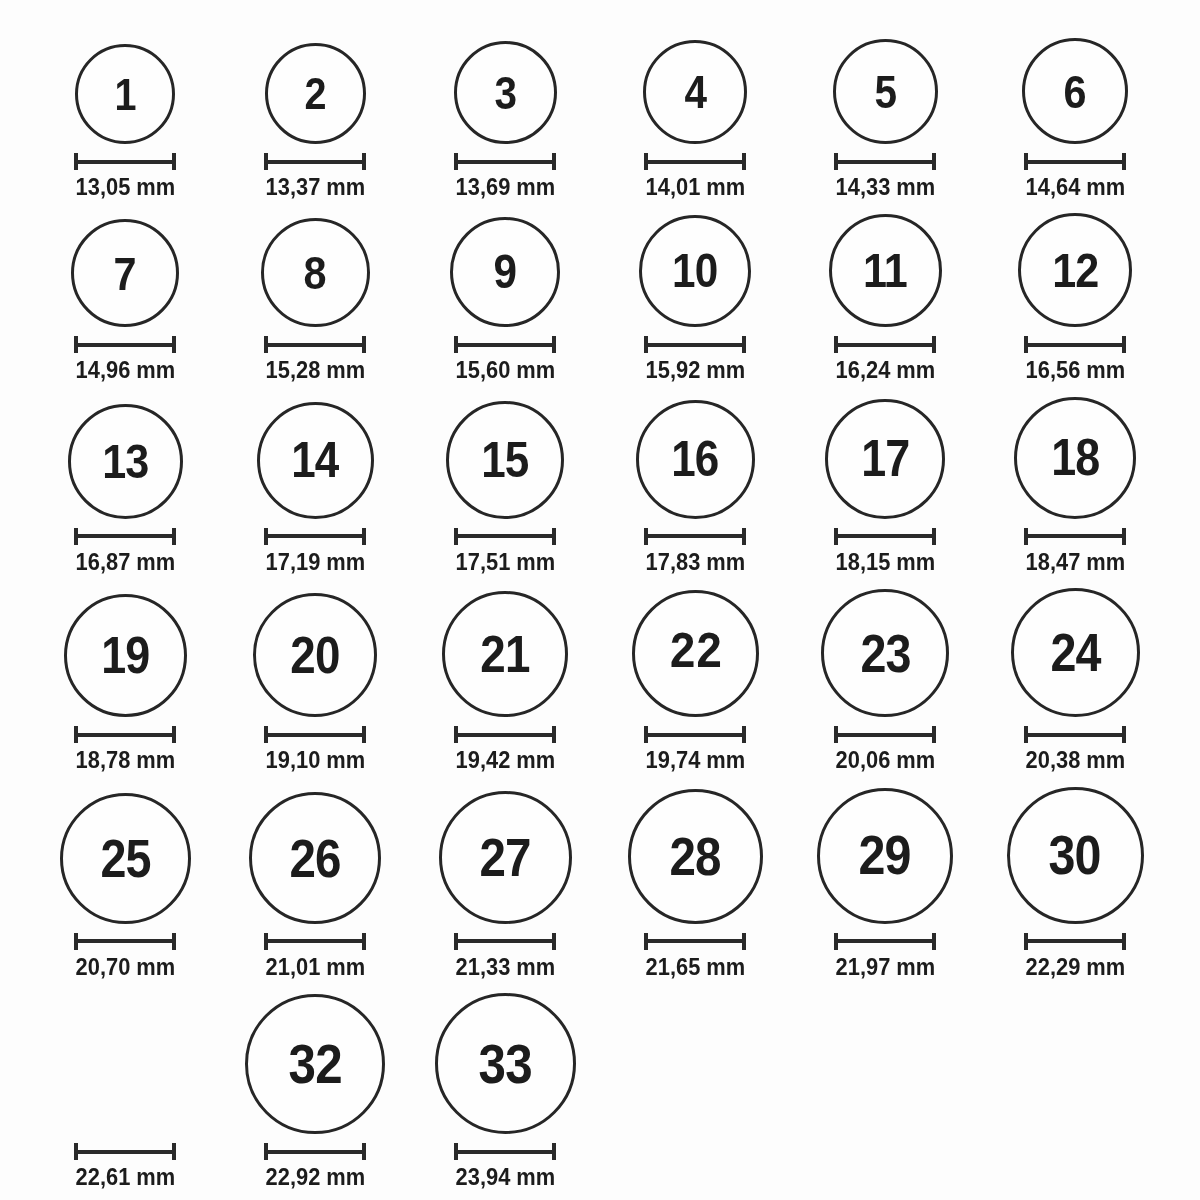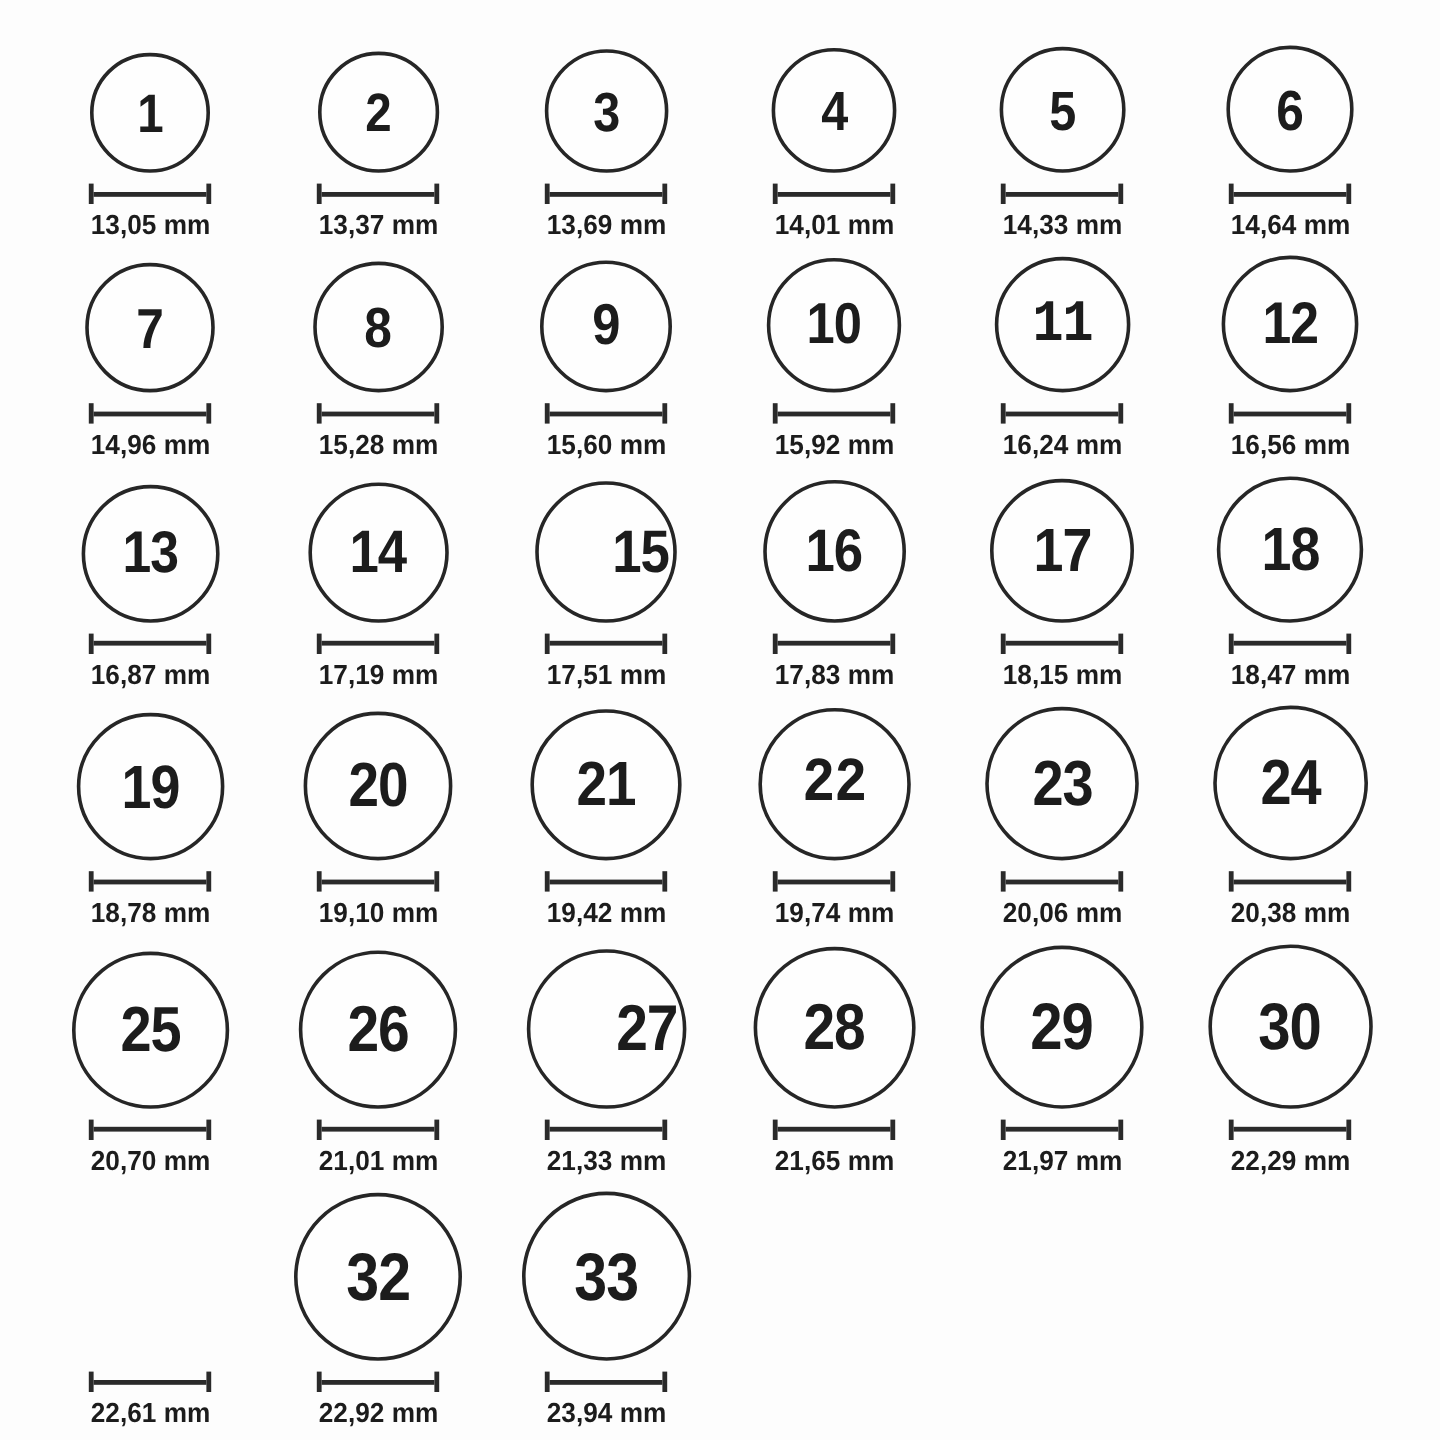--- a/index.html
+++ b/index.html
@@ -164,21 +164,21 @@
         <div class="cell">
     <div class="circle" style="width: 112px; height: 112px;">
       <span class="num" style="font-size: 48px;">10</span>
     </div>
     <div class="dim">
       <span class="dim-bar"></span>
     </div>
     <div class="label">15,92 mm</div>
   </div>
         <div class="cell">
-    <div class="circle" style="width: 113px; height: 113px; font-family: Liberation Mono, monospace;">
+    <div class="circle" style="width: 113px; height: 113px;">
       <span class="num" style="font-size: 49px;">11</span>
     </div>
     <div class="dim">
       <span class="dim-bar"></span>
     </div>
     <div class="label">16,24 mm</div>
   </div>
         <div class="cell">
     <div class="circle" style="width: 114px; height: 114px; justify-content: center;">
       <span class="num" style="font-size: 49px;">12</span>
@@ -202,21 +202,21 @@
         <div class="cell">
     <div class="circle" style="width: 117px; height: 117px;">
       <span class="num" style="font-size: 50px;">14</span>
     </div>
     <div class="dim">
       <span class="dim-bar"></span>
     </div>
     <div class="label">17,19 mm</div>
   </div>
         <div class="cell">
-    <div class="circle" style="width: 118px; height: 118px; justify-content: flex-end;">
+    <div class="circle" style="width: 118px; height: 118px;">
       <span class="num" style="font-size: 50px;">15</span>
     </div>
     <div class="dim">
       <span class="dim-bar"></span>
     </div>
     <div class="label">17,51 mm</div>
   </div>
         <div class="cell">
     <div class="circle" style="width: 119px; height: 119px;">
       <span class="num" style="font-size: 50px;">16</span>
@@ -314,21 +314,21 @@
         <div class="cell">
     <div class="circle" style="width: 132px; height: 132px;">
       <span class="num" style="font-size: 54px;">26</span>
     </div>
     <div class="dim">
       <span class="dim-bar"></span>
     </div>
     <div class="label">21,01 mm</div>
   </div>
         <div class="cell">
-    <div class="circle" style="width: 133px; height: 133px; justify-content: flex-end;">
+    <div class="circle" style="width: 133px; height: 133px;">
       <span class="num" style="font-size: 54px;">27</span>
     </div>
     <div class="dim">
       <span class="dim-bar"></span>
     </div>
     <div class="label">21,33 mm</div>
   </div>
         <div class="cell">
     <div class="circle" style="width: 135px; height: 135px; align-items: center;">
       <span class="num" style="font-size: 54px;">28</span>

